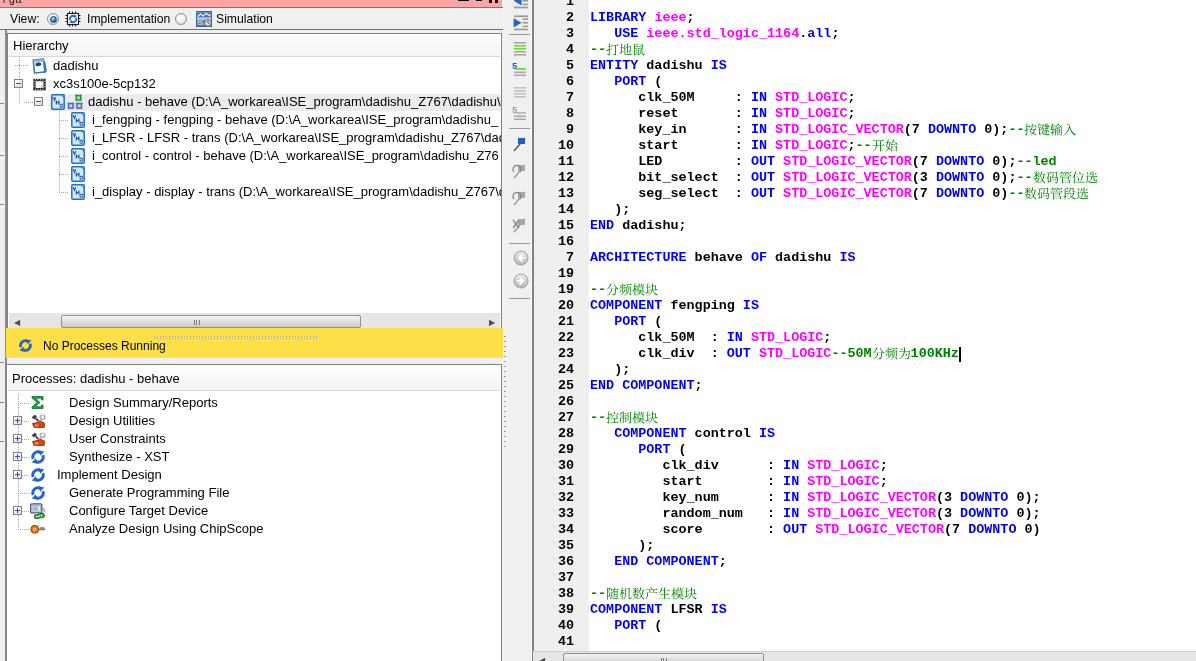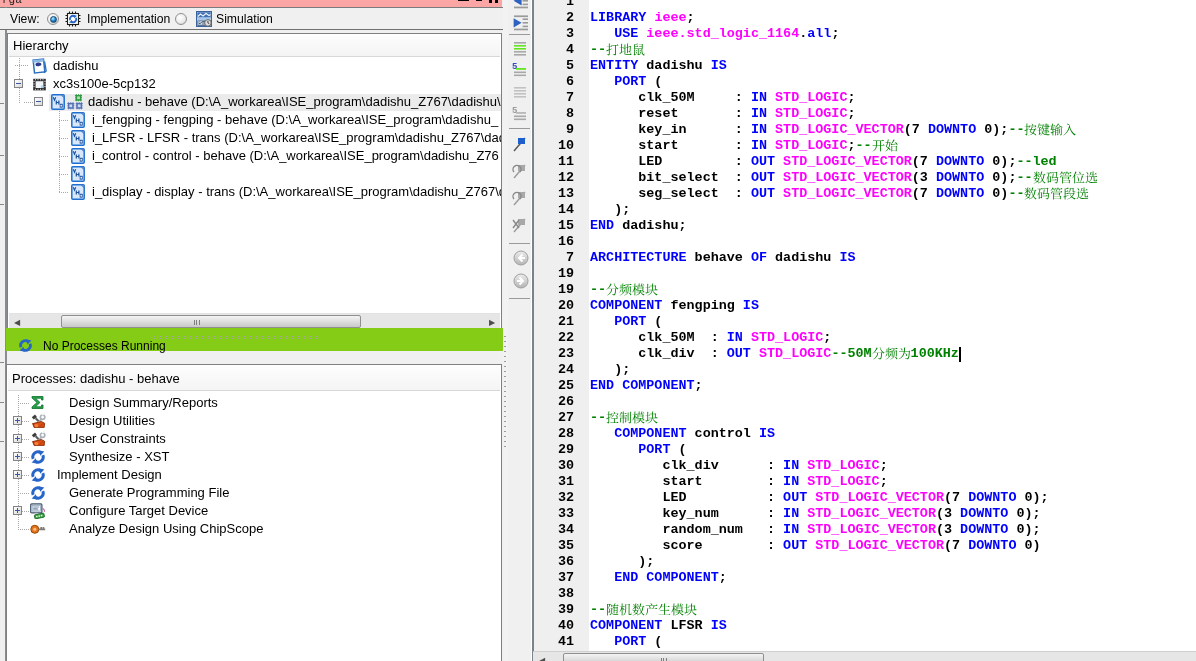--- a/index.html
+++ b/index.html
@@ -26,21 +26,21 @@
 .sarrow{position:absolute;width:16px;height:15px;background:#f0f0f0;color:#4d4d4d;font-size:8px;text-align:center;line-height:15px}
 .sthumb{position:absolute;top:1px;height:13px;background:linear-gradient(#f4f4f4,#c9c9c9);border:1px solid #8f8f8f;border-radius:2px}
 .grip{position:absolute;top:4px;width:7px;height:5px;
  background:repeating-linear-gradient(90deg,#7f7f7f 0 1px,transparent 1px 2.4px)}
 
 #splitdots{left:154px;top:336px;width:165px;height:1px;
  background:repeating-linear-gradient(90deg,#a5a5a5 0 1px,transparent 1px 3px)}
 #splitdots2{left:154px;top:338px;width:165px;height:1px;
  background:repeating-linear-gradient(90deg,#a5a5a5 0 1px,transparent 1px 3px)}
 
-#nprbar{left:6px;top:328px;width:497px;height:23px;background:#84cc16}
+#nprbar{left:6px;top:328px;width:497px;height:30px;background:#fde047}
 #procbox{left:6px;top:364px;width:496px;height:297px;background:#fff;border:1px solid #808080;border-bottom:none;overflow:hidden}
 #prochead{position:absolute;left:1px;top:1px;right:1px;height:25px;background:linear-gradient(#fdfdfd,#f4f4f4);border-bottom:1px solid #d8d8d8;font-size:13px;color:#000;padding:5px 0 0 4px}
 
 .dotv{position:absolute;width:1px;background:repeating-linear-gradient(#a8a8a8 0 1px,transparent 1px 2px)}
 .doth{position:absolute;height:1px;background:repeating-linear-gradient(90deg,#a8a8a8 0 1px,transparent 1px 2px)}
 .expander{position:absolute;width:9px;height:9px;background:linear-gradient(135deg,#fff,#d9d9d9);border:1px solid #848484}
 .expander i{position:absolute;left:1px;top:3px;width:5px;height:1px;background:#3a57a8}
 .expander.plus i{background:#3a57a8}
 .expander.plus b{position:absolute;left:3px;top:1px;width:1px;height:5px;background:#3a57a8}
 .icon{position:absolute}
@@ -550,21 +550,20 @@
 <div class="cl"><span class="c">--</span><svg class="cj" width="52.0" height="16" viewBox="0 0 52.0 16" fill="#008000">
           <path transform="translate(0.00,12.4) scale(0.01300,-0.01300)" d="M637 558 549 603C500 498 427 403 361 347L374 334C454 378 536 452 597 545C618 540 631 547 637 558ZM571 838 560 830C595 796 633 735 637 686C700 635 762 770 571 838ZM430 714 412 715C418 668 399 608 378 585C359 569 349 547 360 529C375 507 409 514 424 534C440 554 449 591 445 639H855L822 521C790 544 748 568 694 591L683 582C742 526 826 433 857 368C918 334 953 423 825 519L836 514C862 543 906 597 929 628C948 629 959 631 967 638L893 710L852 669H441C438 683 435 698 430 714ZM821 370 773 311H407L415 281H612V-9H329L337 -39H937C952 -39 961 -34 964 -23C930 8 877 50 877 50L829 -9H677V281H881C895 281 905 286 908 297C875 328 821 370 821 370ZM310 667 269 613H245V801C269 804 279 813 282 827L182 838V613H40L48 583H182V370C115 344 60 323 28 314L66 232C75 236 82 247 85 259L182 313V29C182 14 177 8 158 8C138 8 39 16 39 16V-1C83 -6 108 -14 123 -26C136 -38 141 -56 144 -76C235 -67 245 -32 245 21V350L390 437L384 452L245 395V583H359C373 583 383 588 385 599C357 629 310 667 310 667Z"></path>
           <path transform="translate(13.00,12.4) scale(0.01300,-0.01300)" d="M669 752V125H681C703 125 730 138 730 148V715C754 718 763 728 766 742ZM848 819V23C848 8 843 2 826 2C807 2 712 9 712 9V-7C754 -12 778 -20 791 -30C805 -42 810 -58 812 -78C900 -69 910 -36 910 17V781C934 784 944 794 947 808ZM95 356V-13H104C130 -13 156 2 156 8V326H293V-77H305C329 -77 356 -62 356 -52V326H494V90C494 78 491 73 479 73C465 73 411 78 411 78V62C438 57 453 50 462 41C471 30 475 11 476 -8C548 1 557 31 557 83V314C577 317 594 326 600 333L517 394L484 356H356V476H603C617 476 627 481 629 492C597 522 545 563 545 563L499 505H356V640H569C583 640 594 645 596 656C564 686 512 727 512 727L467 669H356V795C381 799 389 809 391 823L293 834V669H172C188 697 202 726 214 757C235 756 246 764 250 776L153 805C131 706 94 606 54 541L69 531C100 560 130 598 156 640H293V505H32L40 476H293V356H162L95 386Z"></path>
           <path transform="translate(26.00,12.4) scale(0.01300,-0.01300)" d="M191 837V609H39L47 579H179C154 426 106 275 27 158L41 145C105 215 155 295 191 383V-77H204C228 -77 255 -62 255 -53V448C285 407 319 352 331 308C389 263 442 379 255 469V579H384C397 579 407 584 410 595C379 625 330 666 330 666L286 609H255V798C281 802 288 811 291 826ZM422 587V253H431C458 253 485 268 485 274V309H604C602 269 600 231 592 196H328L336 167H584C556 77 483 1 288 -62L297 -78C544 -22 626 59 657 167H666C691 77 751 -25 919 -75C924 -35 945 -22 981 -15L983 -4C801 33 719 96 687 167H933C947 167 957 171 960 182C928 213 876 254 876 254L831 196H664C671 231 674 269 676 309H809V268H818C839 268 871 284 872 290V547C891 551 906 559 913 566L834 626L799 587H491L422 618ZM717 833V726H577V796C602 800 611 809 614 824L515 833V726H359L367 697H515V614H526C550 614 577 627 577 634V697H717V616H727C752 616 779 630 779 637V697H931C945 697 955 702 957 713C927 742 879 780 879 780L836 726H779V796C804 800 813 809 816 824ZM485 432H809V339H485ZM485 462V559H809V462Z"></path>
           <path transform="translate(39.00,12.4) scale(0.01300,-0.01300)" d="M332 615 290 556H241V780C267 784 276 793 278 807L177 818V556H34L42 527H177V172C114 159 62 149 31 144L72 55C82 58 91 66 94 78C237 132 343 178 416 211L413 225L241 186V527H383C397 527 407 532 409 543C381 573 332 615 332 615ZM895 406 852 349H828V620C848 624 864 631 871 639L793 701L755 661H611V797C637 800 645 810 647 824L546 835V661H366L375 631H546V514C546 457 543 402 534 349H290L298 319H529C496 162 408 29 197 -62L206 -78C454 6 555 150 592 319H598C626 193 696 25 902 -75C909 -38 930 -26 964 -21L966 -10C745 76 655 205 619 319H946C959 319 969 324 972 335C943 366 895 406 895 406ZM598 349C607 402 611 457 611 513V631H765V349Z"></path>
         </svg></div>
 <div class="cl">   <span class="k">COMPONENT</span> control <span class="k">IS</span></div>
 <div class="cl">      <span class="k">PORT</span> (</div>
 <div class="cl">         clk_div      : <span class="k">IN</span> <span class="t">STD_LOGIC</span>;</div>
 <div class="cl">         start        : <span class="k">IN</span> <span class="t">STD_LOGIC</span>;</div>
-<div class="cl">         LED          : <span class="k">OUT</span> <span class="t">STD_LOGIC_VECTOR</span>(7 <span class="k">DOWNTO</span> 0);</div>
 <div class="cl">         key_num      : <span class="k">IN</span> <span class="t">STD_LOGIC_VECTOR</span>(3 <span class="k">DOWNTO</span> 0);</div>
 <div class="cl">         random_num   : <span class="k">IN</span> <span class="t">STD_LOGIC_VECTOR</span>(3 <span class="k">DOWNTO</span> 0);</div>
 <div class="cl">         score        : <span class="k">OUT</span> <span class="t">STD_LOGIC_VECTOR</span>(7 <span class="k">DOWNTO</span> 0)</div>
 <div class="cl">      );</div>
 <div class="cl">   <span class="k">END COMPONENT</span>;</div>
 <div class="cl"></div>
 <div class="cl"><span class="c">--</span><svg class="cj" width="91.0" height="16" viewBox="0 0 91.0 16" fill="#008000">
           <path transform="translate(0.00,12.4) scale(0.01300,-0.01300)" d="M369 783 355 778C386 723 421 637 425 573C484 515 547 654 369 783ZM410 92C372 68 315 23 273 -2L326 -71C334 -66 336 -59 333 -50C361 -13 413 45 434 70C443 80 453 82 464 70C530 -18 597 -54 728 -54C798 -54 862 -54 922 -54C925 -28 937 -9 959 -4V9C883 6 815 6 742 6C618 6 542 26 479 96C476 99 473 101 470 102V401C498 405 511 413 518 420L434 490L396 439H315L321 410H410ZM881 762 835 703H685C696 732 706 762 714 792C736 793 748 802 751 814L651 838C643 792 633 747 619 703H478L486 674H610C579 586 538 509 489 456L503 446C535 470 564 499 590 532V60H600C629 60 649 77 649 82V269H829V158C829 146 825 141 812 141C796 141 733 146 733 146V130C764 126 781 119 791 109C800 99 804 82 805 65C879 72 888 102 888 151V527C908 530 925 538 931 546L850 606L819 568H661L626 584C644 612 660 643 673 674H939C953 674 963 679 965 690C934 721 881 762 881 762ZM829 298H649V407H829ZM829 436H649V538H829ZM82 814V-79H92C123 -79 143 -62 143 -57V747H256C235 669 200 554 177 493C241 418 262 344 262 274C262 236 253 214 237 205C231 200 224 199 214 199C200 199 167 199 148 199V183C169 181 186 176 194 168C201 160 205 140 205 120C295 124 326 166 326 261C325 336 294 418 201 497C241 556 297 671 326 731C349 731 363 733 371 741L295 816L253 776H155Z"></path>
           <path transform="translate(13.00,12.4) scale(0.01300,-0.01300)" d="M488 767V417C488 223 464 57 317 -68L332 -79C528 42 551 230 551 418V738H742V16C742 -29 753 -48 810 -48H856C944 -48 971 -37 971 -11C971 2 965 9 945 17L941 151H928C920 101 909 34 903 21C899 14 895 13 890 12C884 11 872 11 857 11H826C809 11 806 17 806 33V724C830 728 842 733 849 741L769 810L732 767H564L488 801ZM208 836V617H41L49 587H189C160 437 109 285 35 168L50 157C116 231 169 318 208 414V-78H222C244 -78 271 -63 271 -54V477C310 435 354 374 365 327C432 278 485 414 271 496V587H417C431 587 441 592 442 603C413 633 361 675 361 675L317 617H271V798C297 802 305 811 308 826Z"></path>
           <path transform="translate(26.00,12.4) scale(0.01300,-0.01300)" d="M506 773 418 808C399 753 375 693 357 656L373 646C403 675 440 718 470 757C490 755 502 763 506 773ZM99 797 87 790C117 758 149 703 154 660C210 615 266 731 99 797ZM290 348C319 345 328 354 332 365L238 396C229 372 211 335 191 295H42L51 265H175C149 217 121 168 100 140C158 128 232 104 296 73C237 15 157 -29 52 -61L58 -77C181 -51 272 -8 339 50C371 31 398 11 417 -11C469 -28 489 40 383 95C423 141 452 196 474 259C496 259 506 262 514 271L447 332L408 295H262ZM409 265C392 209 368 159 334 116C293 130 240 143 173 150C196 184 222 226 245 265ZM731 812 624 836C602 658 551 477 490 355L505 346C538 386 567 434 593 487C612 374 641 270 686 179C626 84 538 4 413 -63L422 -77C552 -24 647 43 715 125C763 45 825 -24 908 -78C918 -48 941 -34 970 -30L973 -20C879 28 807 93 751 172C826 284 862 420 880 582H948C962 582 971 587 974 598C941 629 889 671 889 671L841 612H645C665 668 681 728 695 789C717 790 728 799 731 812ZM634 582H806C794 448 768 330 715 229C666 315 632 414 609 522ZM475 684 433 631H317V801C342 805 351 814 353 828L255 838V630L47 631L55 601H225C182 520 115 445 35 389L45 373C129 415 201 468 255 533V391H268C290 391 317 405 317 414V564C364 525 418 468 437 423C504 385 540 517 317 585V601H526C540 601 550 606 552 617C523 646 475 684 475 684Z"></path>

